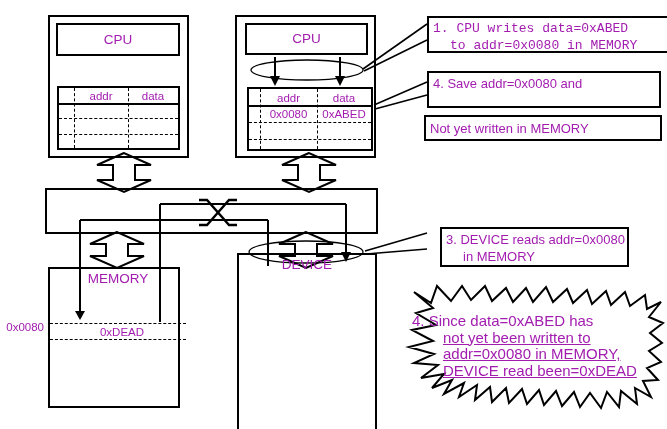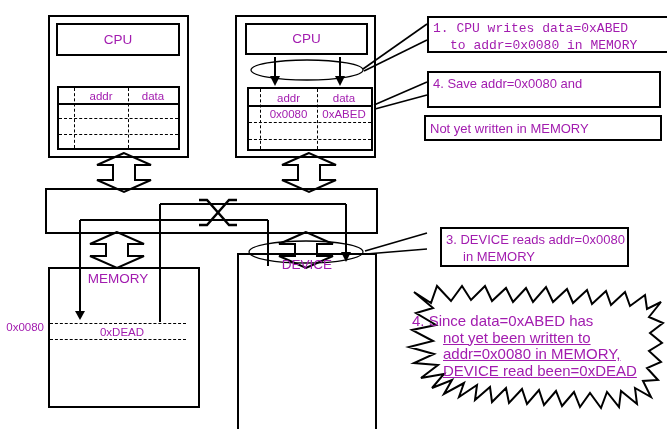--- a/index.html
+++ b/index.html
@@ -110,21 +110,21 @@
     <div class="abs dashH" style="left:0;top:33px;width:122px;"></div>
     <div class="abs dashH" style="left:0;top:50px;width:122px;"></div>
     <div class="abs tbl-txt center" style="left:11px;top:2px;width:57px;height:13px;">addr</div>
     <div class="abs tbl-txt center" style="left:68px;top:2px;width:54px;height:13px;">data</div>
     <div class="abs tbl-txt center" style="left:11px;top:18px;width:57px;height:14px;">0x0080</div>
     <div class="abs tbl-txt center" style="left:68px;top:18px;width:54px;height:14px;">0xABED</div>
   </div>
 
   <div class="abs box" style="left:45px;top:188px;width:333px;height:46px;border-width:2px;background:transparent;"></div>
 
-  <div class="abs box" style="left:48px;top:267px;width:152px;height:141px;">
+  <div class="abs box" style="left:48px;top:267px;width:132px;height:141px;">
     <div class="abs lbl center" style="left:0;top:2px;width:136px;height:15px;">MEMORY</div>
     <div class="abs dashH" style="left:0;top:54px;width:136px;"></div>
     <div class="abs dashH" style="left:0;top:70px;width:136px;"></div>
     <div class="abs tbl-txt center" style="left:4px;top:56px;width:136px;height:13px;">0xDEAD</div>
   </div>
   <div class="abs tbl-txt nowrap" style="left:0;top:321px;width:44px;text-align:right;">0x0080</div>
 
   <div class="abs box" style="left:237px;top:253px;width:140px;height:182px;">
     <div class="abs lbl center" style="left:0;top:2px;width:136px;height:15px;">DEVICE</div>
   </div>

